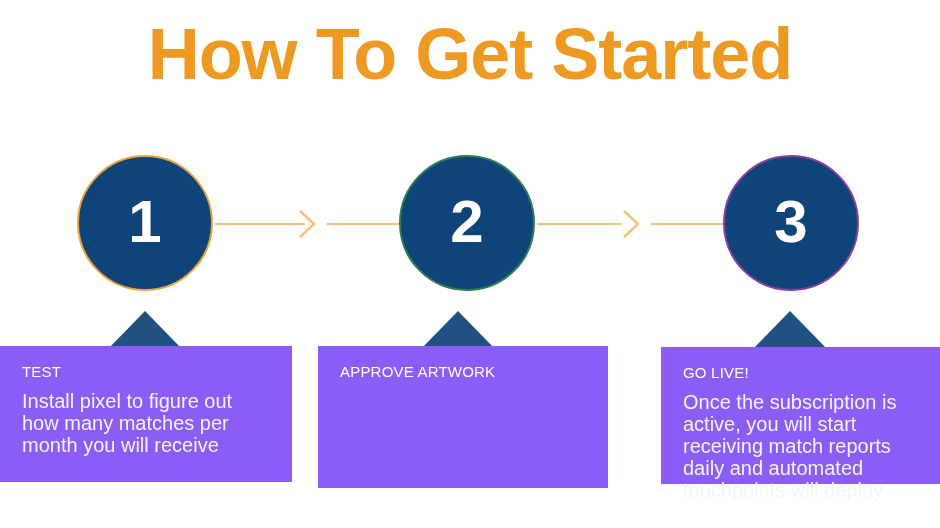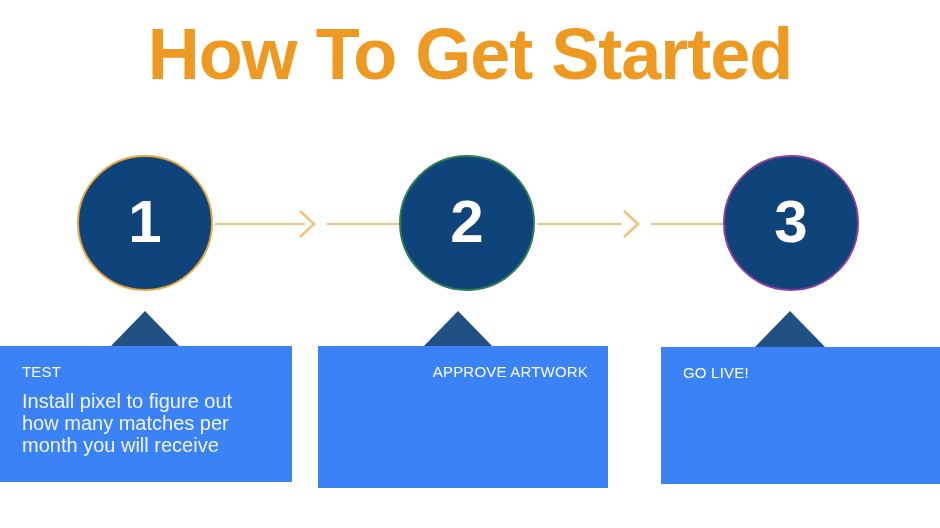--- a/index.html
+++ b/index.html
@@ -84,27 +84,27 @@
     border-right: 36px solid transparent;
     border-bottom: 37px solid #215183;
   }
   #pointer-1 { left: 109px; top: 311px; }
   #pointer-2 { left: 422px; top: 311px; }
   #pointer-3 { left: 754px; top: 311px; }
 
   
   .info-box {
     position: absolute;
-    background: #3b82f6;
+    background: #8b5cf6;
     box-sizing: border-box;
     padding: 16px 20px 18px 22px;
     color: #ffffff;
   }
   #box-1 { left: 0px;   top: 346px; width: 292px; height: 136px; }
-  #box-2 { left: 318px; top: 346px; width: 290px; height: 142px; text-align: right; }
+  #box-2 { left: 318px; top: 346px; width: 290px; height: 142px; }
   #box-3 { left: 645px; top: 347px; width: 295px; height: 137px; margin-left: 16px; }
 
   .box-heading {
     font-size: 15px;
     font-weight: normal;
     line-height: 20px;
     color: #ffffff;
     margin: 0 0 8px 0;
     letter-spacing: 0.2px;
   }
@@ -158,15 +158,16 @@
     <div class="box-heading">TEST</div>
     <div class="box-body">Install pixel to figure out how many matches per month you will receive</div>
   </div>
 
   <div id="box-2" class="info-box">
     <div class="box-heading">APPROVE ARTWORK</div>
   </div>
 
   <div id="box-3" class="info-box">
     <div class="box-heading">GO LIVE!</div>
+    <div class="box-body">Once the subscription is active, you will start receiving match reports daily and automated touchpoints will deploy</div>
   </div>
 
 </div>
 
 </body></html>

